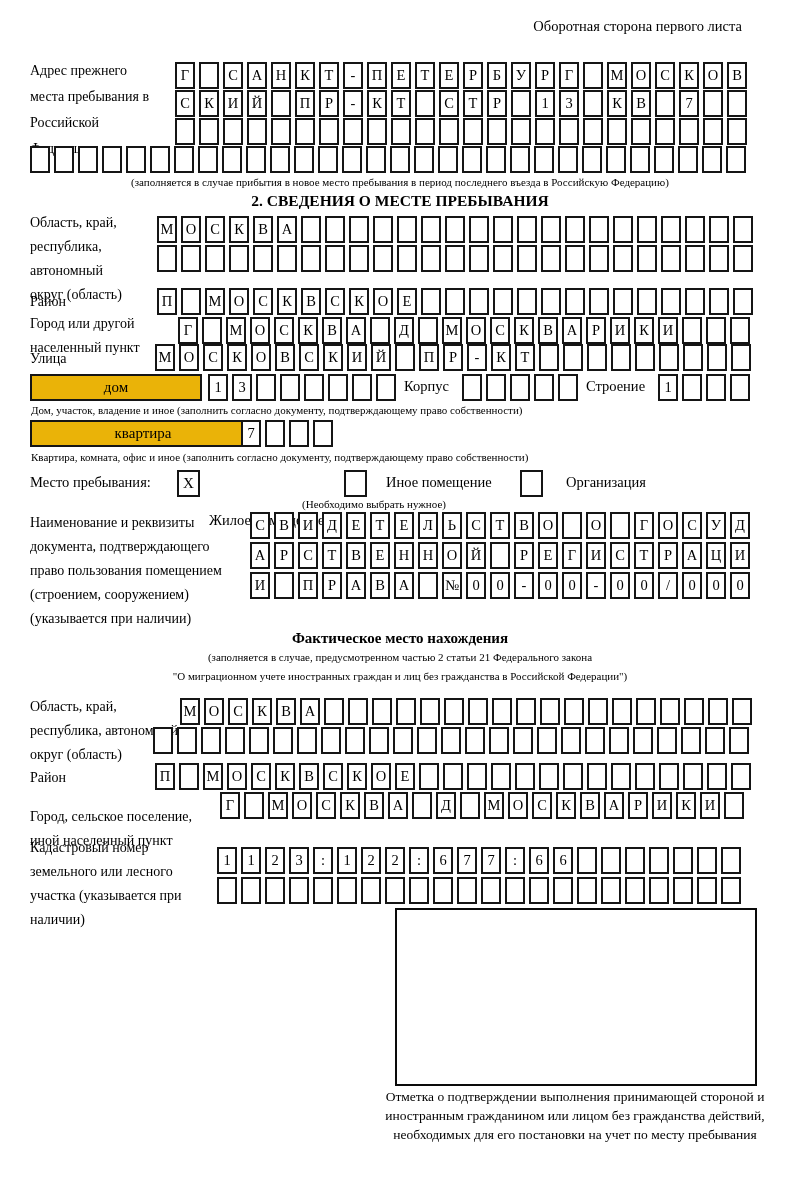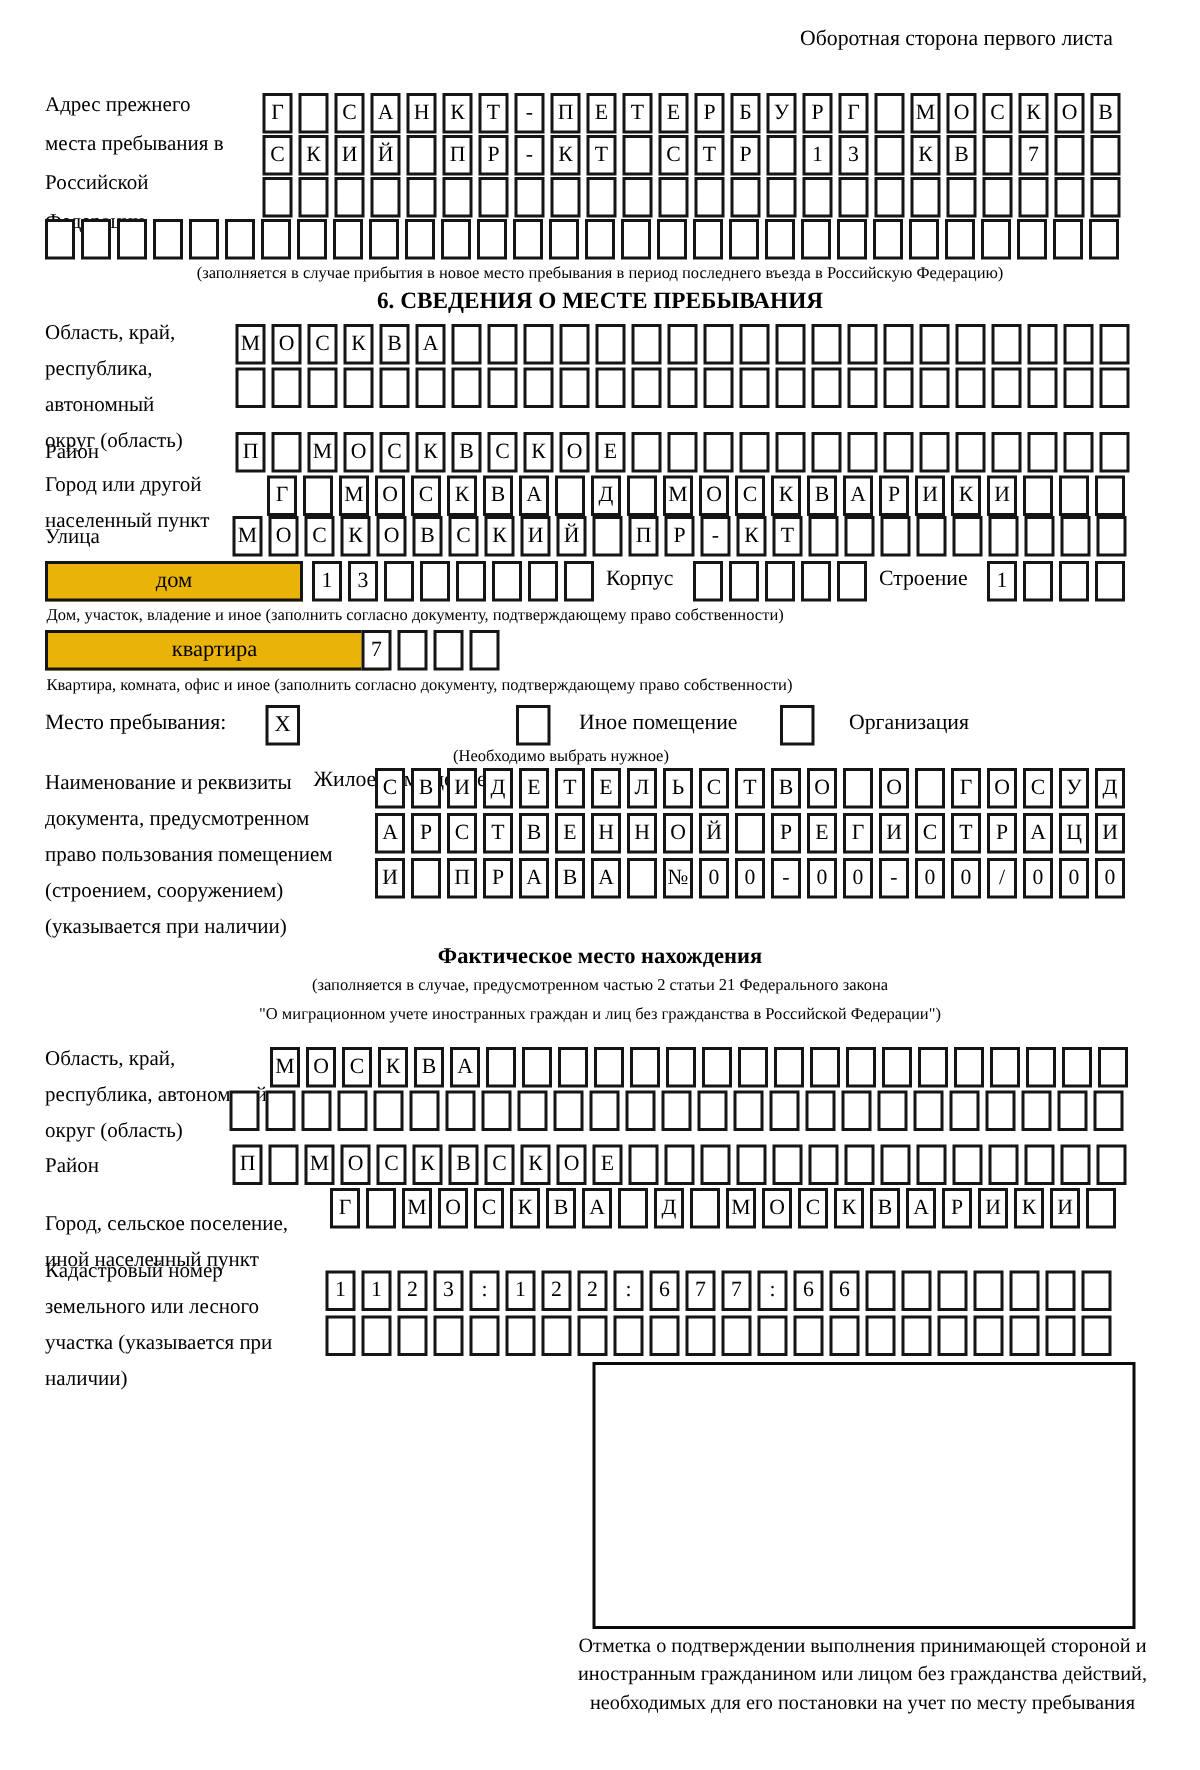--- a/index.html
+++ b/index.html
@@ -144,21 +144,21 @@
       <span class="cell"></span>
       <span class="cell"></span>
       <span class="cell"></span>
       <span class="cell"></span>
       <span class="cell"></span>
       <span class="cell"></span>
       <span class="cell"></span>
     </div>
   <div class="note center" style="top:176px;">(заполняется в случае прибытия в новое место пребывания в период последнего въезда в Российскую Федерацию)</div>
 
-  <div class="title" style="top:192px;">6. СВЕДЕНИЯ О МЕСТЕ ПРЕБЫВАНИЯ</div>
+  <div class="title" style="top:192px;">2. СВЕДЕНИЯ О МЕСТЕ ПРЕБЫВАНИЯ</div>
 
   <div class="lbl" style="left:30px;top:211px;width:108px;">Область, край, республика, автономный округ (область)</div>
   <div class="cells" style="left:157px;top:216px;">
       <span class="cell">М</span>
       <span class="cell">О</span>
       <span class="cell">С</span>
       <span class="cell">К</span>
       <span class="cell">В</span>
       <span class="cell">А</span>
       <span class="cell"></span>
@@ -334,21 +334,21 @@
 
   <div class="inline-lbl" style="left:30px;top:474px;">Место пребывания:</div>
   <div class="chk" style="left:177px;top:470px;">X</div>
   <div class="inline-lbl" style="left:209px;top:492px;margin-top:20px;">Жилое помещение</div>
   <div class="chk" style="left:344px;top:470px;"></div>
   <div class="inline-lbl" style="left:386px;top:474px;">Иное помещение</div>
   <div class="chk" style="left:520px;top:470px;"></div>
   <div class="inline-lbl" style="left:566px;top:474px;">Организация</div>
   <div class="note" style="left:184px;top:498px;width:380px;text-align:center;">(Необходимо выбрать нужное)</div>
 
-  <div class="lbl" style="left:30px;top:511px;width:212px;">Наименование и реквизиты документа, предусмотренном право пользования помещением (строением, сооружением) (указывается при наличии)</div>
+  <div class="lbl" style="left:30px;top:511px;width:212px;">Наименование и реквизиты документа, подтверждающего право пользования помещением (строением, сооружением) (указывается при наличии)</div>
   <div class="cells" style="left:250px;top:512px;">
       <span class="cell">С</span>
       <span class="cell">В</span>
       <span class="cell">И</span>
       <span class="cell">Д</span>
       <span class="cell">Е</span>
       <span class="cell">Т</span>
       <span class="cell">Е</span>
       <span class="cell">Л</span>
       <span class="cell">Ь</span>

